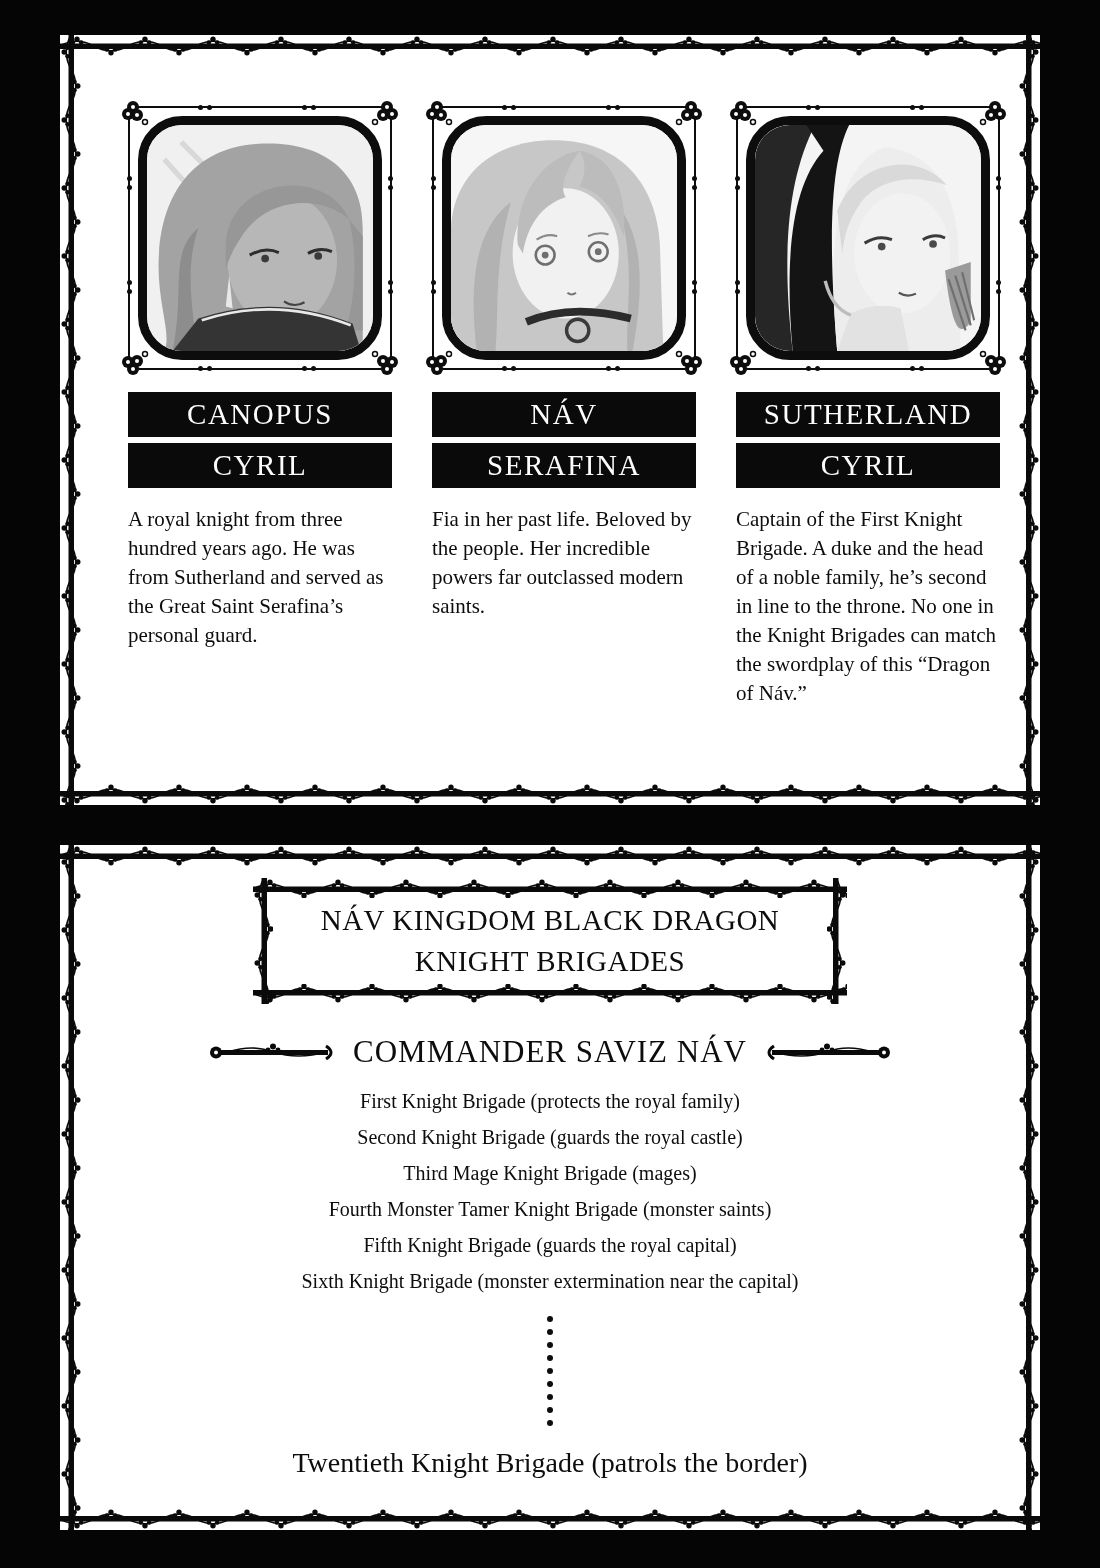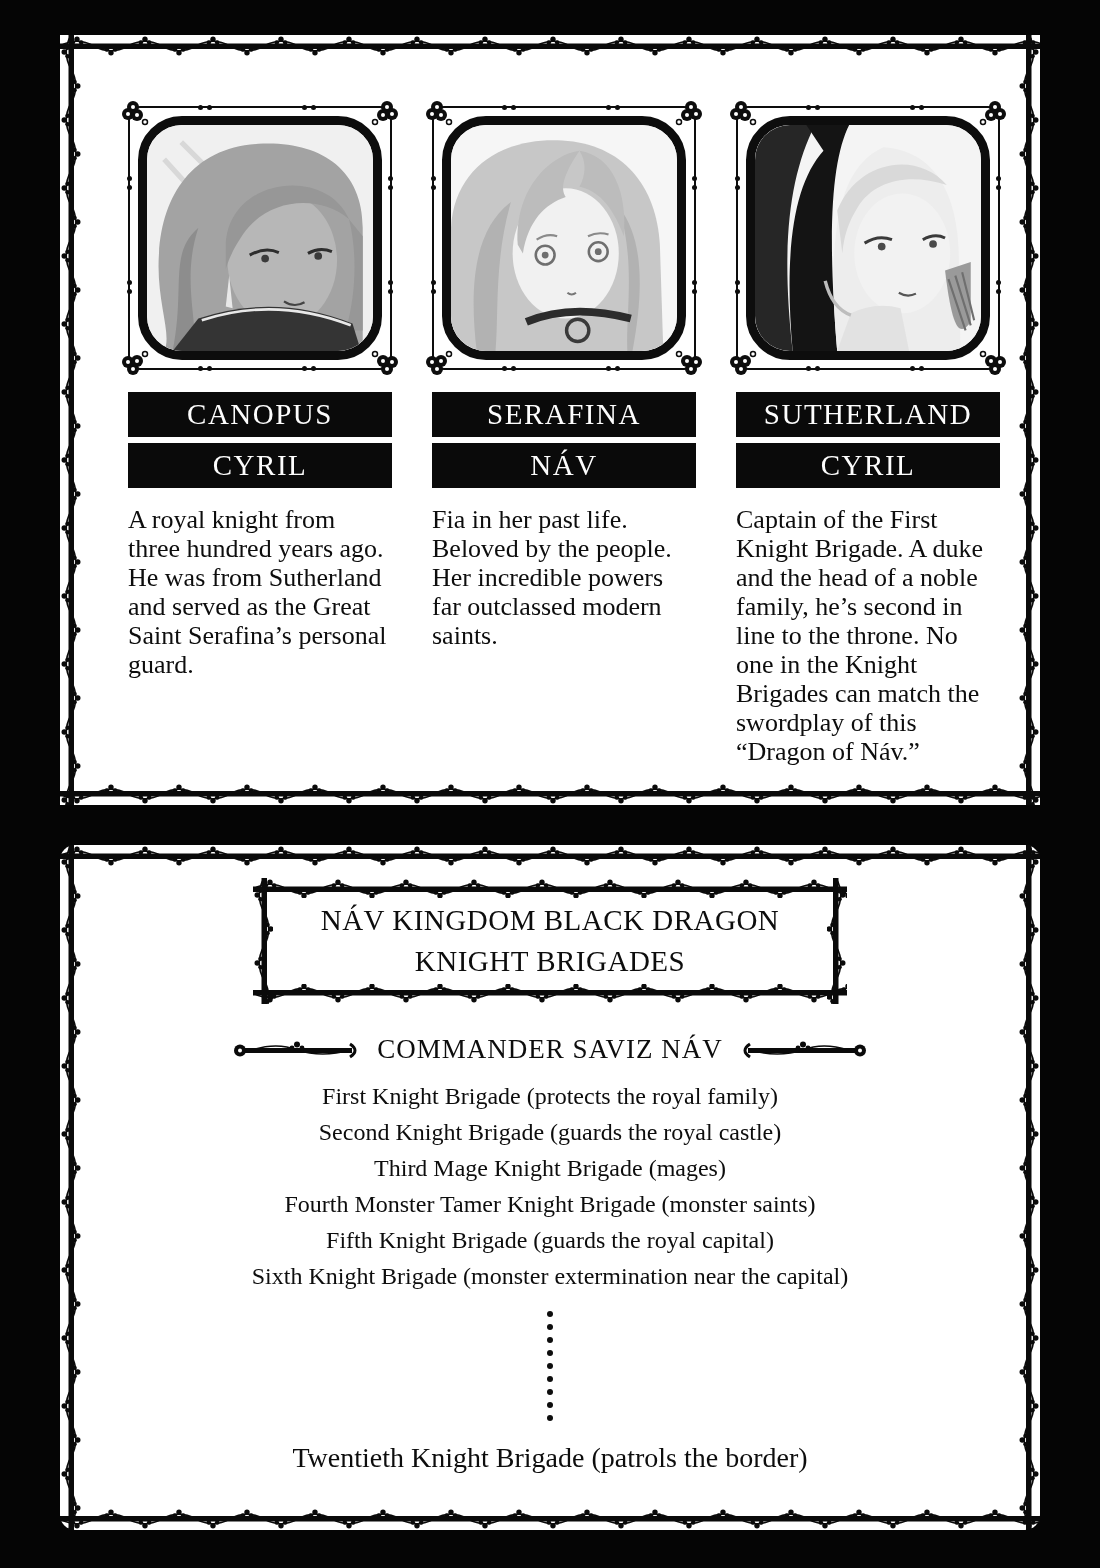--- a/index.html
+++ b/index.html
@@ -3,21 +3,21 @@
 <meta charset="utf-8">
 <style>
   html,body{margin:0;padding:0;}
   body{
     width:1100px;height:1568px;position:relative;background:#050505;
     font-family:"Liberation Serif","DejaVu Serif",serif;color:#0d0d0d;
     -webkit-font-smoothing:antialiased;
   }
   .panel{position:absolute;background:#ffffff;}
   #panel-characters{left:60px;top:35px;width:980px;height:770px;font-family:Liberation Serif, serif;}
-  #panel-brigades{left:60px;top:845px;width:980px;height:685px;border-radius:15px;}
+  #panel-brigades{left:60px;top:845px;width:980px;height:685px;}
 
   
   .strip{position:absolute;display:block;}
   .strip.top{left:0;top:0;width:100%;height:22px;}
   .strip.bottom{left:0;bottom:0;width:100%;height:22px;transform:scaleY(-1);}
   .strip.left{left:0;top:0;width:22px;height:100%;}
   .strip.right{right:0;top:0;width:22px;height:100%;transform:scaleX(-1);}
 
   
   .cols{display:flex;gap:40px;padding:71px 0 0 68px;}
@@ -34,34 +34,34 @@
   .clover.br{right:-8px;bottom:-8px;transform:scale(-1,-1);}
   .dp{position:absolute;width:5px;height:5px;border-radius:50%;background:#0d0d0d;}
   .dp.h{box-shadow:9px 0 0 #0d0d0d;}
   .dp.v{box-shadow:0 9px 0 #0d0d0d;}
 
   
   .nameplates{margin-top:22px;}
   .nameplate{height:45px;margin-bottom:6px;background:#0a0a0a;color:#fdfdfd;
     display:flex;align-items:center;justify-content:center;
     font-size:29px;letter-spacing:1.5px;}
-  .desc{margin-top:17px;font-size:26px;line-height:29px;}
+  .desc{margin-top:17px;font-size:21px;line-height:29px;}
 
   
   .titlebox{position:relative;width:594px;height:126px;margin:33px auto 0;}
   .titlebox .strip.top,.titlebox .strip.bottom{height:20px;}
   .titlebox .strip.left,.titlebox .strip.right{width:20px;}
   .title-inner{position:absolute;left:22px;right:22px;top:20px;bottom:20px;
     display:flex;flex-direction:column;justify-content:center;text-align:center;
     font-size:29px;line-height:41px;letter-spacing:0.5px;}
   .commander{display:flex;align-items:center;justify-content:center;gap:15px;
-    margin-top:30px;font-size:27px;letter-spacing:1px;}
+    margin-top:30px;font-size:31px;letter-spacing:1px;}
   .orn{flex:0 0 auto;display:block;}
   .orn.flip{transform:scaleX(-1);}
-  .blist{margin-top:13px;text-align:center;font-size:24px;line-height:36px;}
+  .blist{margin-top:13px;text-align:center;font-size:20px;line-height:36px;}
   .dots{margin-top:17px;display:flex;flex-direction:column;align-items:center;gap:7px;}
   .dot{width:6px;height:6px;border-radius:50%;background:#0d0d0d;display:block;}
   .lastline{margin-top:21px;text-align:center;font-size:28px;}
 </style>
 </head>
 <body>
 
 <svg width="0" height="0" style="position:absolute" aria-hidden="true">
   <defs>
     <pattern id="ornH" width="68" height="22" patternUnits="userSpaceOnUse">
@@ -243,24 +243,24 @@
             <circle cx="172" cy="148" r="4" fill="#6f6f6f"></circle>
             <path d="M100,134 q12,-8 24,-4 M160,130 q12,-6 24,-2" fill="none" stroke="#8a8a8a" stroke-width="2.5"></path>
             <path d="M136,196 q5,4 10,0" fill="none" stroke="#777" stroke-width="2.5"></path>
             <path d="M88,230 Q140,208 210,226" fill="none" stroke="#2c2c2c" stroke-width="9"></path>
             <circle cx="148" cy="240" r="13" fill="none" stroke="#3a3a3a" stroke-width="4"></circle>
           </svg>
         </div>
       </div>
       <div class="nameplates">
         <div class="nameplate">
+            <span>NÁV</span>
+          </div>
+        <div class="nameplate">
             <span>SERAFINA</span>
-          </div>
-        <div class="nameplate">
-            <span>NÁV</span>
           </div>
       </div>
       <p class="desc">Fia in her past life. Beloved by the people. Her incredible powers far outclassed modern saints.</p>
     </div>
 
     <div class="col">
       <div class="pframe">
         <svg class="clover tl" viewBox="0 0 30 30">
             <circle cx="11" cy="7" r="6" fill="#0d0d0d"></circle>
             <circle cx="6" cy="14" r="6" fill="#0d0d0d"></circle>

